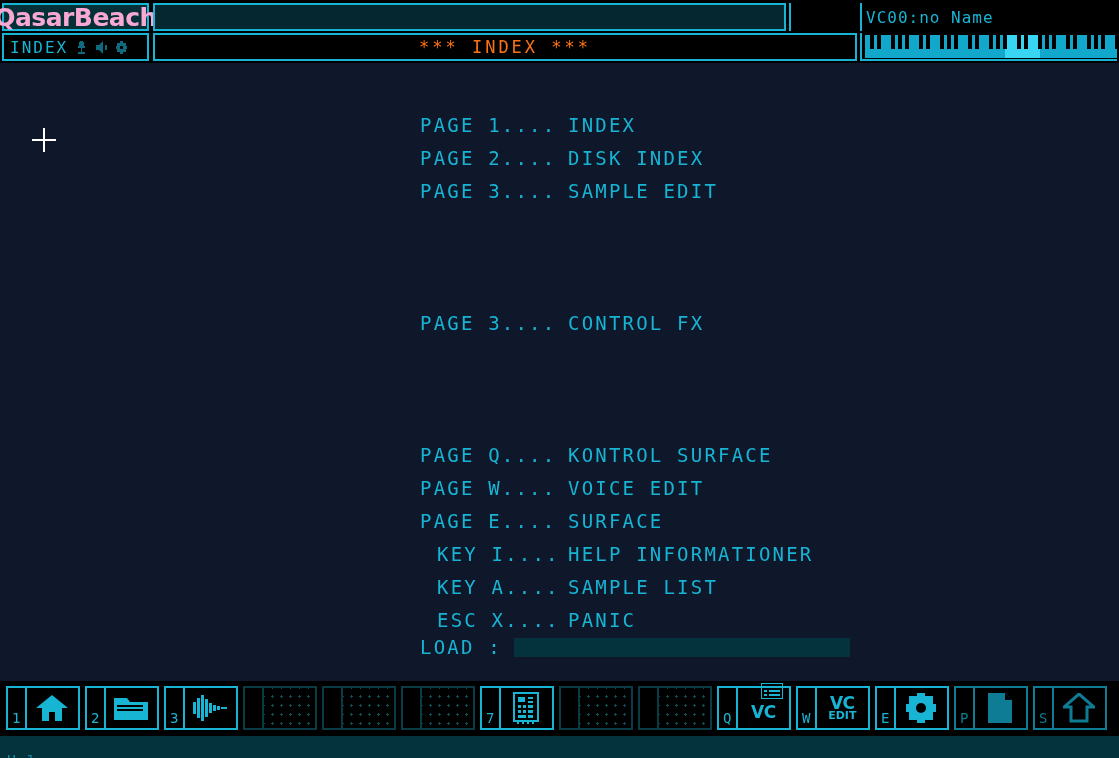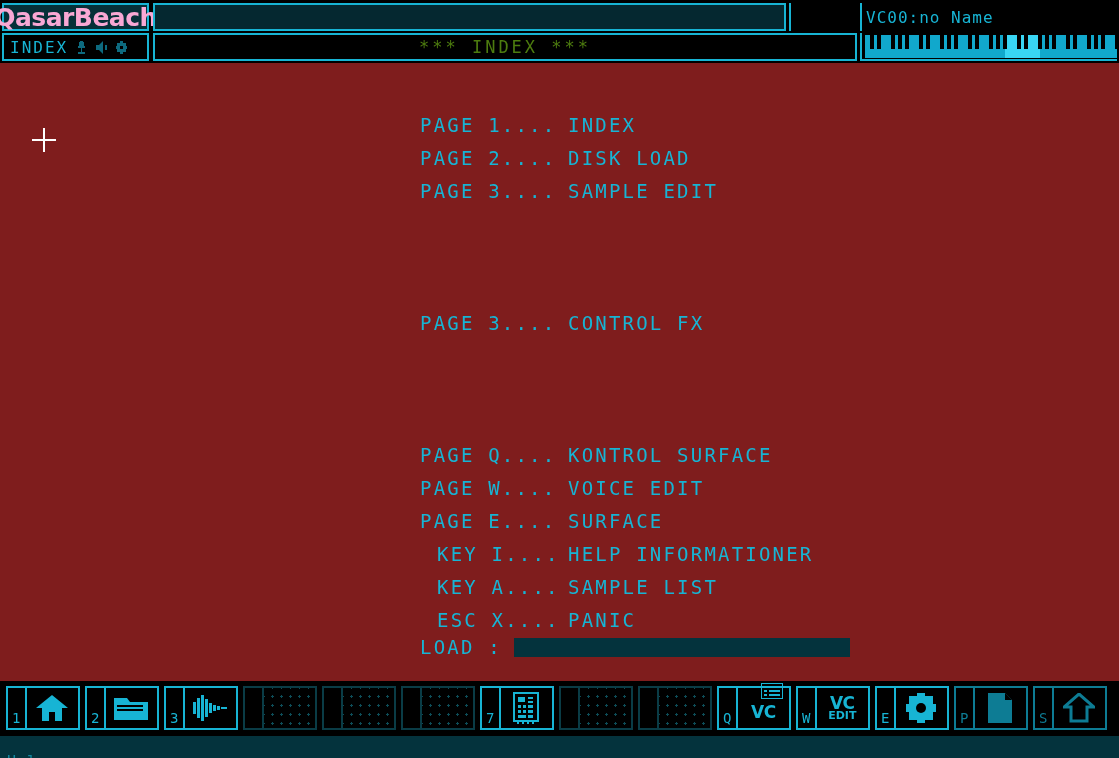--- a/index.html
+++ b/index.html
@@ -112,21 +112,21 @@
   #title-bar {
     position: absolute;
     left: 153px; top: 0;
     width: 704px; height: 28px;
     border: 2px solid #17b4d4;
     display: flex; align-items: center; justify-content: center;
   }
   #title-text {
     font-size: 17px;
     letter-spacing: 3px;
-    color: #4d7c0f;
+    color: #f97316;
     white-space: pre;
   }
 
   #keyboard-box {
     position: absolute;
     left: 860px; top: 0;
     width: 257px; height: 28px;
     border-left: 2px solid #17b4d4;
     border-bottom: 2px solid #17b4d4;
     padding: 2px 0 0 3px;
@@ -147,21 +147,21 @@
     width: 4px; height: 14px;
     background: #000;
   }
 
   
   #main {
     position: absolute;
     left: 0; top: 63px;
     width: 1119px;
     height: 618px;
-    background: #7f1d1d;
+    background: #0f172a;
   }
 
   #menu-list {
     position: absolute;
     left: 420px;
     top: 45px;
     width: 600px;
   }
   .menu-row {
     height: 33px;
@@ -425,21 +425,21 @@
           <div class="bkey" style="left: 250px;"></div>
         </div>
     </div>
   </div>
 </div>
 
 <div id="main">
 
   <div id="menu-list">
       <div class="menu-row"><span class="menu-key">PAGE 1....</span><span class="menu-name">INDEX</span></div>
-      <div class="menu-row"><span class="menu-key">PAGE 2....</span><span class="menu-name">DISK LOAD</span></div>
+      <div class="menu-row"><span class="menu-key">PAGE 2....</span><span class="menu-name">DISK INDEX</span></div>
       <div class="menu-row"><span class="menu-key">PAGE 3....</span><span class="menu-name">SAMPLE EDIT</span></div>
       <div class="menu-row spacer"><span class="menu-key"></span><span class="menu-name"></span></div>
       <div class="menu-row spacer"><span class="menu-key"></span><span class="menu-name"></span></div>
       <div class="menu-row spacer"><span class="menu-key"></span><span class="menu-name"></span></div>
       <div class="menu-row"><span class="menu-key">PAGE 3....</span><span class="menu-name">CONTROL FX</span></div>
       <div class="menu-row spacer"><span class="menu-key"></span><span class="menu-name"></span></div>
       <div class="menu-row spacer"><span class="menu-key"></span><span class="menu-name"></span></div>
       <div class="menu-row spacer"><span class="menu-key"></span><span class="menu-name"></span></div>
       <div class="menu-row"><span class="menu-key">PAGE Q....</span><span class="menu-name">KONTROL SURFACE</span></div>
       <div class="menu-row"><span class="menu-key">PAGE W....</span><span class="menu-name">VOICE EDIT</span></div>

